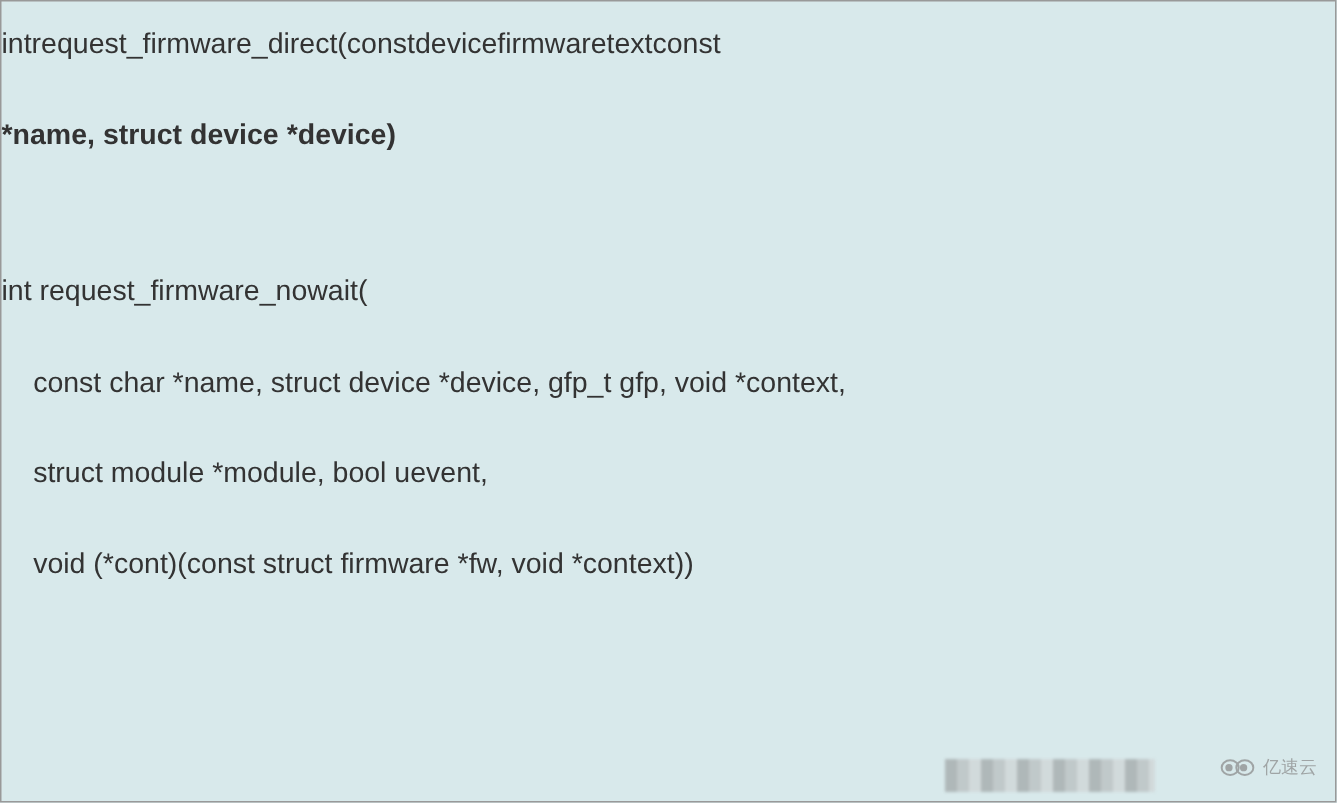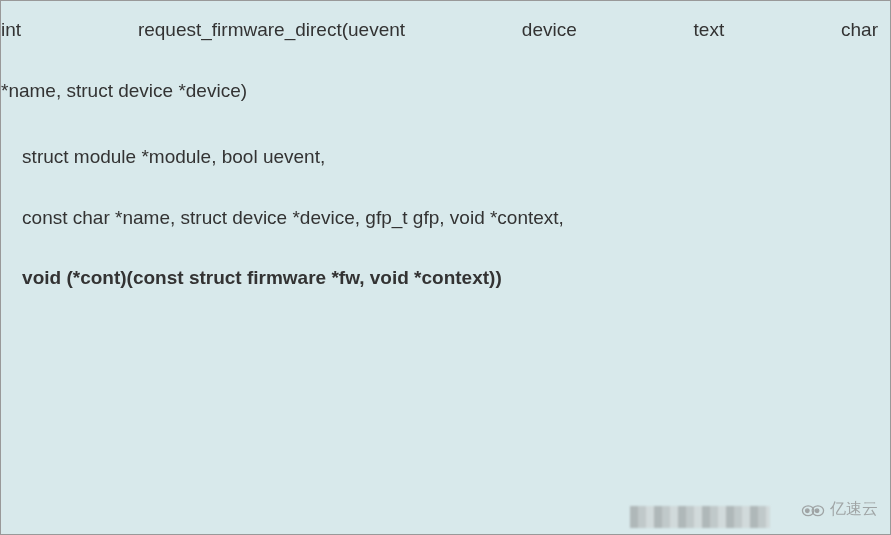--- a/index.html
+++ b/index.html
@@ -28,35 +28,34 @@
       padding: 0;
     }
     .line-spacing {
       margin-bottom: 34px;
     }
     .top-line {
       padding-top: 16px;
     }
     .justify-line {
       display: flex;
-      justify-content: space-between;
       padding-right: 12px;
     }
     .justify-line span {
       white-space: nowrap;
     }
     .watermark {
       position: absolute;
       bottom: 14px;
       right: 12px;
       display: flex;
       align-items: center;
       gap: 4px;
       color: #888;
-      font-size: 16px;
+      font-size: 12px;
       opacity: 0.7;
     }
     .watermark-icon {
       width: 26px;
       height: 18px;
       display: inline-block;
     }
     .pixel-blur {
       position: absolute;
       bottom: 6px;
@@ -72,29 +71,31 @@
       opacity: 0.5;
       filter: blur(1px);
     }
   </style>
 </head>
 <body>
 
 <div class="code-container">
   <div class="code-line line-spacing top-line justify-line">
     <span>int</span>
-    <span>request_firmware_direct(uevent</span>
+    <span>request_firmware_direct(const</span>
     <span>device</span>
+    <span>firmware</span>
     <span>text</span>
-    <span>char</span>
+    <span>const</span>
   </div>
-  <div class="code-line" style="margin-bottom:40px;">*name, struct device *device)</div>
+  <div class="code-line" style="margin-bottom:78px;font-weight:bold;">*name, struct device *device)</div>
+  <div class="code-line line-spacing">int request_firmware_nowait(</div>
+  <div class="code-line line-spacing">    const char *name, struct device *device, gfp_t gfp, void *context,</div>
   <div class="code-line line-spacing">    struct module *module, bool uevent,</div>
-  <div class="code-line line-spacing">    const char *name, struct device *device, gfp_t gfp, void *context,</div>
-  <div class="code-line" style="margin-bottom:36px;font-weight:bold;">    void (*cont)(const struct firmware *fw, void *context))</div>
+  <div class="code-line" style="margin-bottom:36px;">    void (*cont)(const struct firmware *fw, void *context))</div>
 </div>
 
 <div class="pixel-blur"></div>
 
 <div class="watermark">
   <span class="watermark-icon">
     <svg viewBox="0 0 32 20" fill="none" stroke="#888" stroke-width="1.6">
       <ellipse cx="10" cy="12" rx="7" ry="6"></ellipse>
       <ellipse cx="22" cy="12" rx="7" ry="6"></ellipse>
       <circle cx="9" cy="12" r="2.2" fill="#888"></circle>

